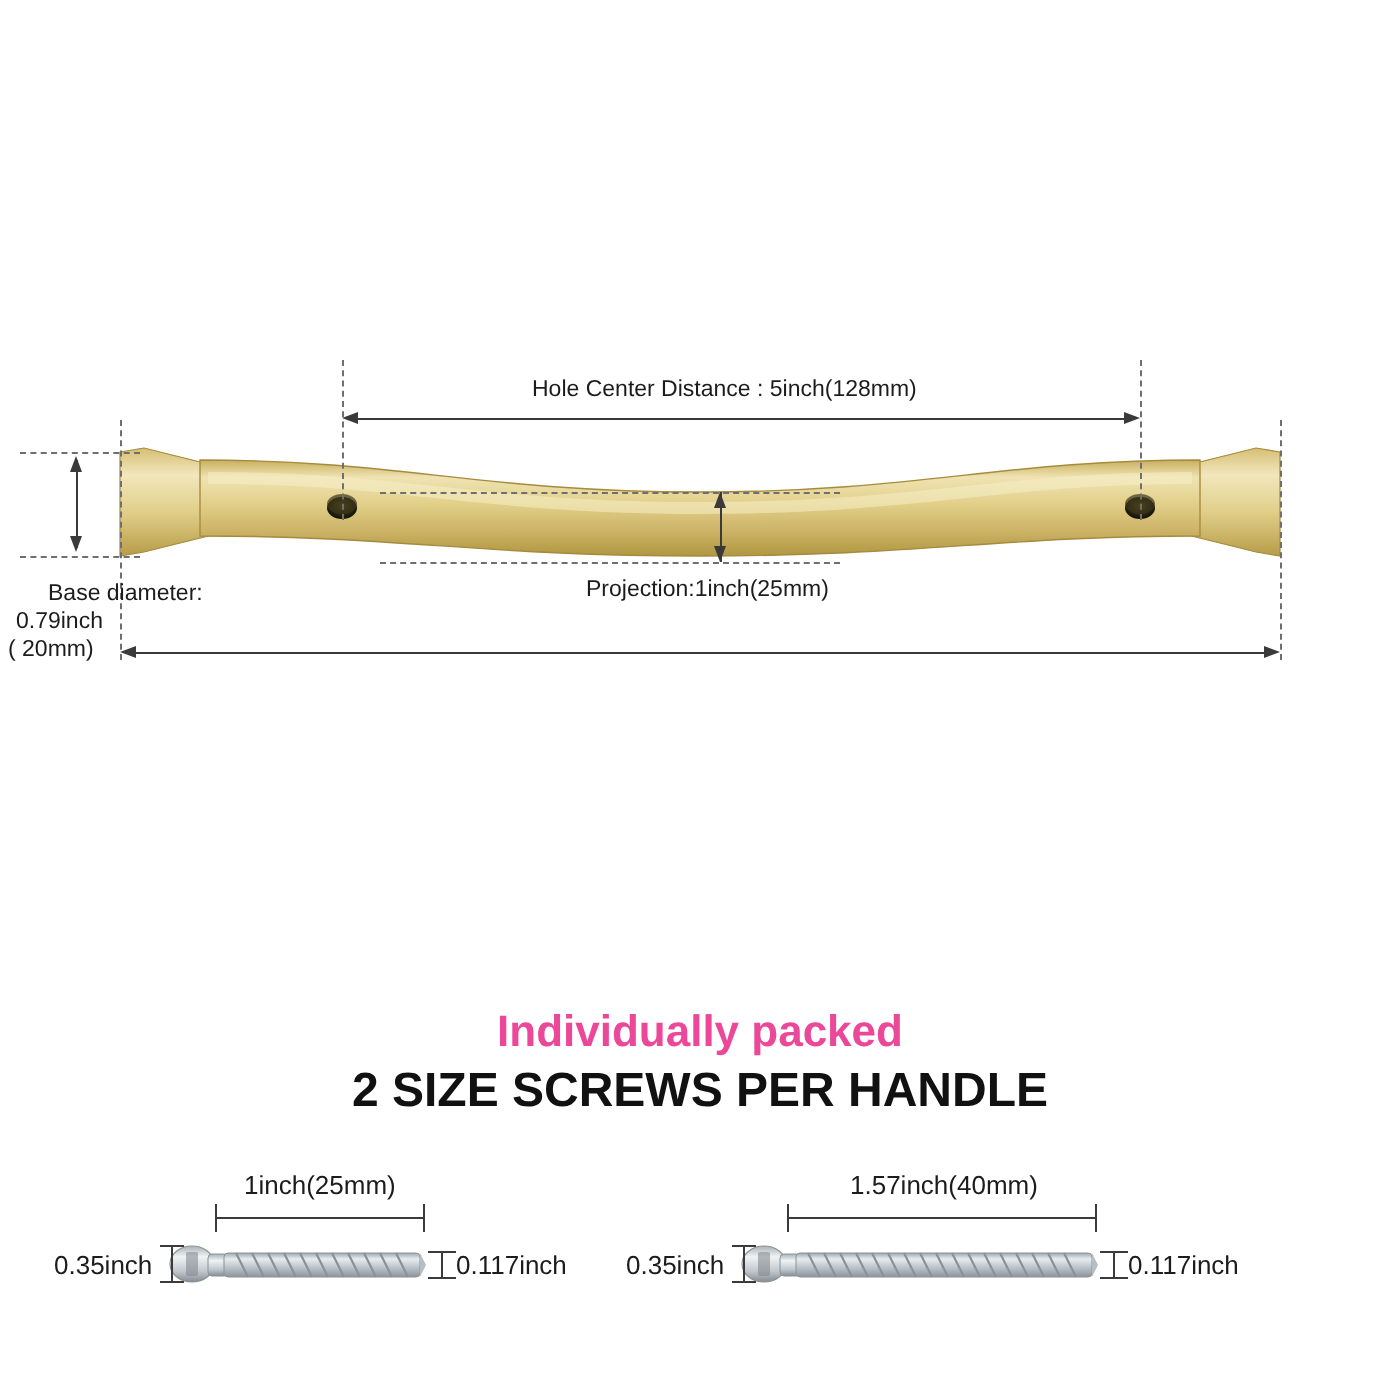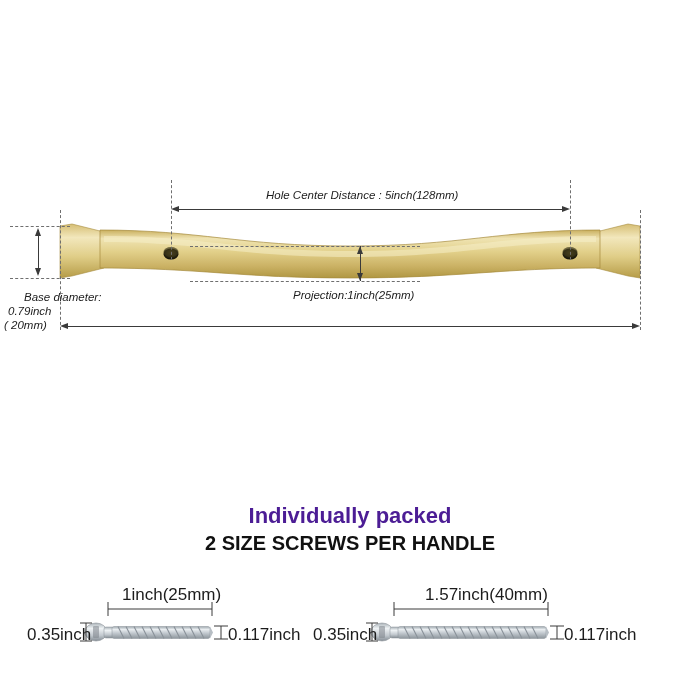--- a/index.html
+++ b/index.html
@@ -44,21 +44,20 @@
     background: #111111;
   }
 
   
   .diagram {
     position: absolute;
     left: 0;
     top: 150px;
     width: 700px;
     height: 230px;
-    font-style: italic;
   }
 
   .dimlabel {
     position: absolute;
     font-size: 11.5px;
     color: #1c1c1c;
     white-space: nowrap;
   }
 
   .dashline-v {
@@ -101,43 +100,43 @@
   .arrow-d { border-top: 8px solid #3a3a3a; }
 
   
   .pack-line1 {
     position: absolute;
     width: 700px;
     top: 503px;
     text-align: center;
     font-size: 22px;
     font-weight: bold;
-    color: #4c1d95;
+    color: #ec4899;
   }
   .pack-line2 {
     position: absolute;
     width: 700px;
     top: 532px;
     text-align: center;
-    font-size: 20px;
+    font-size: 24px;
     font-weight: bold;
     color: #111111;
   }
 
   
   .screws {
     position: absolute;
     left: 0;
     top: 580px;
     width: 700px;
     height: 110px;
   }
   .screw-label {
     position: absolute;
-    font-size: 17px;
+    font-size: 13px;
     color: #1c1c1c;
     white-space: nowrap;
   }
 </style>
 </head>
 <body>
 
 <div class="page">
 
 

